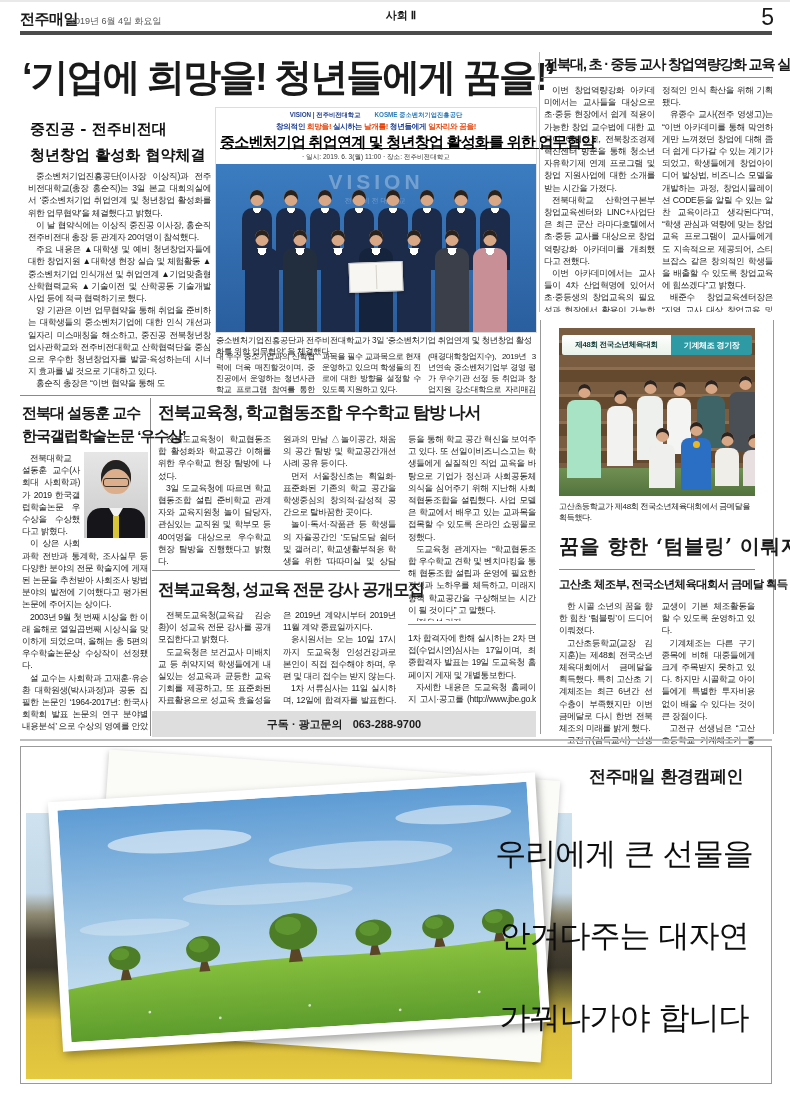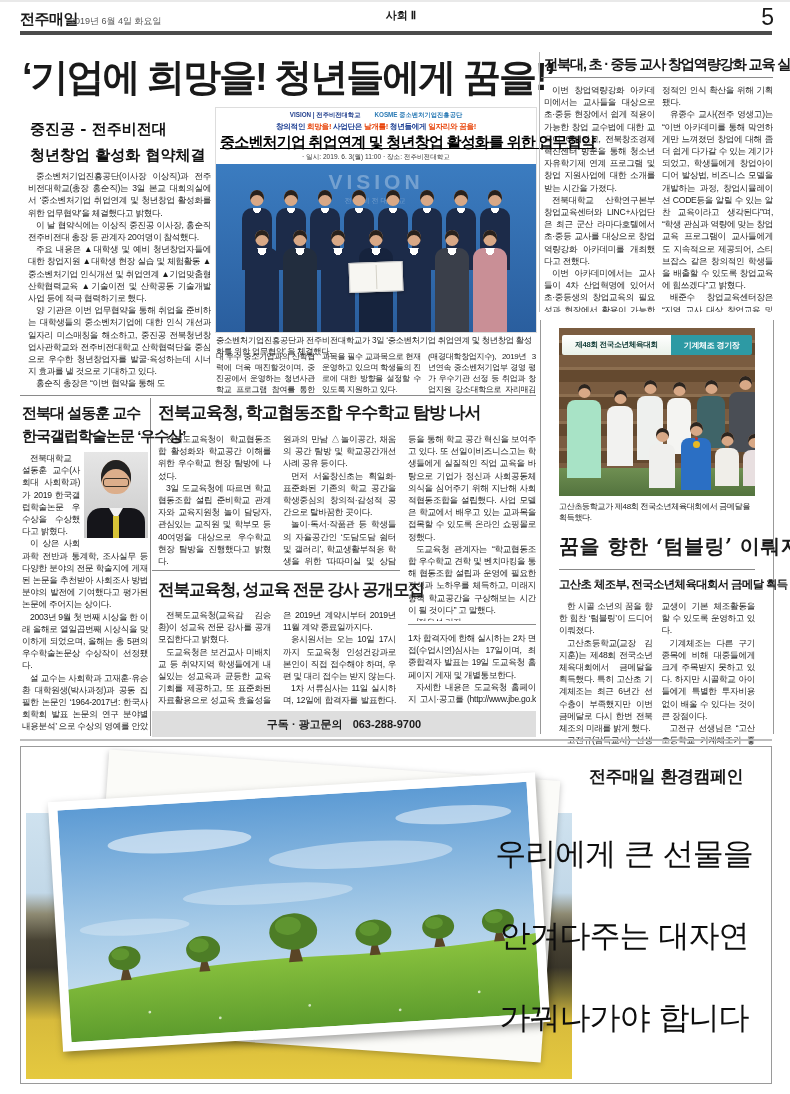--- a/index.html
+++ b/index.html
@@ -158,21 +158,21 @@
     <p>홍순직 총장은 “이번 협약을 통해 도</p>
   </div>
 
   <div class="abs cer">
     <div class="ph-head">
       <div class="ph-logos">
         <span>VISION | 전주비전대학교</span>
         <span class="k">KOSME 중소벤처기업진흥공단</span>
       </div>
       <div class="ph-slogan">
-        <span>창의적인 </span><span class="hl">희망을!</span><span> 사업단은 </span><span class="hl">날개를!</span><span> 청년들에게 </span><span class="hl">일자리와 꿈을!</span>
+        <span>창의적인 </span><span class="hl">희망을!</span><span> 실시하는 </span><span class="hl">날개를!</span><span> 청년들에게 </span><span class="hl">일자리와 꿈을!</span>
       </div>
       <div class="ph-title">중소벤처기업 취업연계 및 청년창업 활성화를 위한 업무협약</div>
       <div class="ph-info">· 일시: 2019. 6. 3(월) 11:00        · 장소: 전주비전대학교</div>
     </div>
     <div class="ph-body">
       <div class="ph-mark">VISION</div>
       <div class="ph-mark2">전주비전대학교</div>
       <div class="prow back">
         <div class="person"></div>
         <div class="person"></div>

